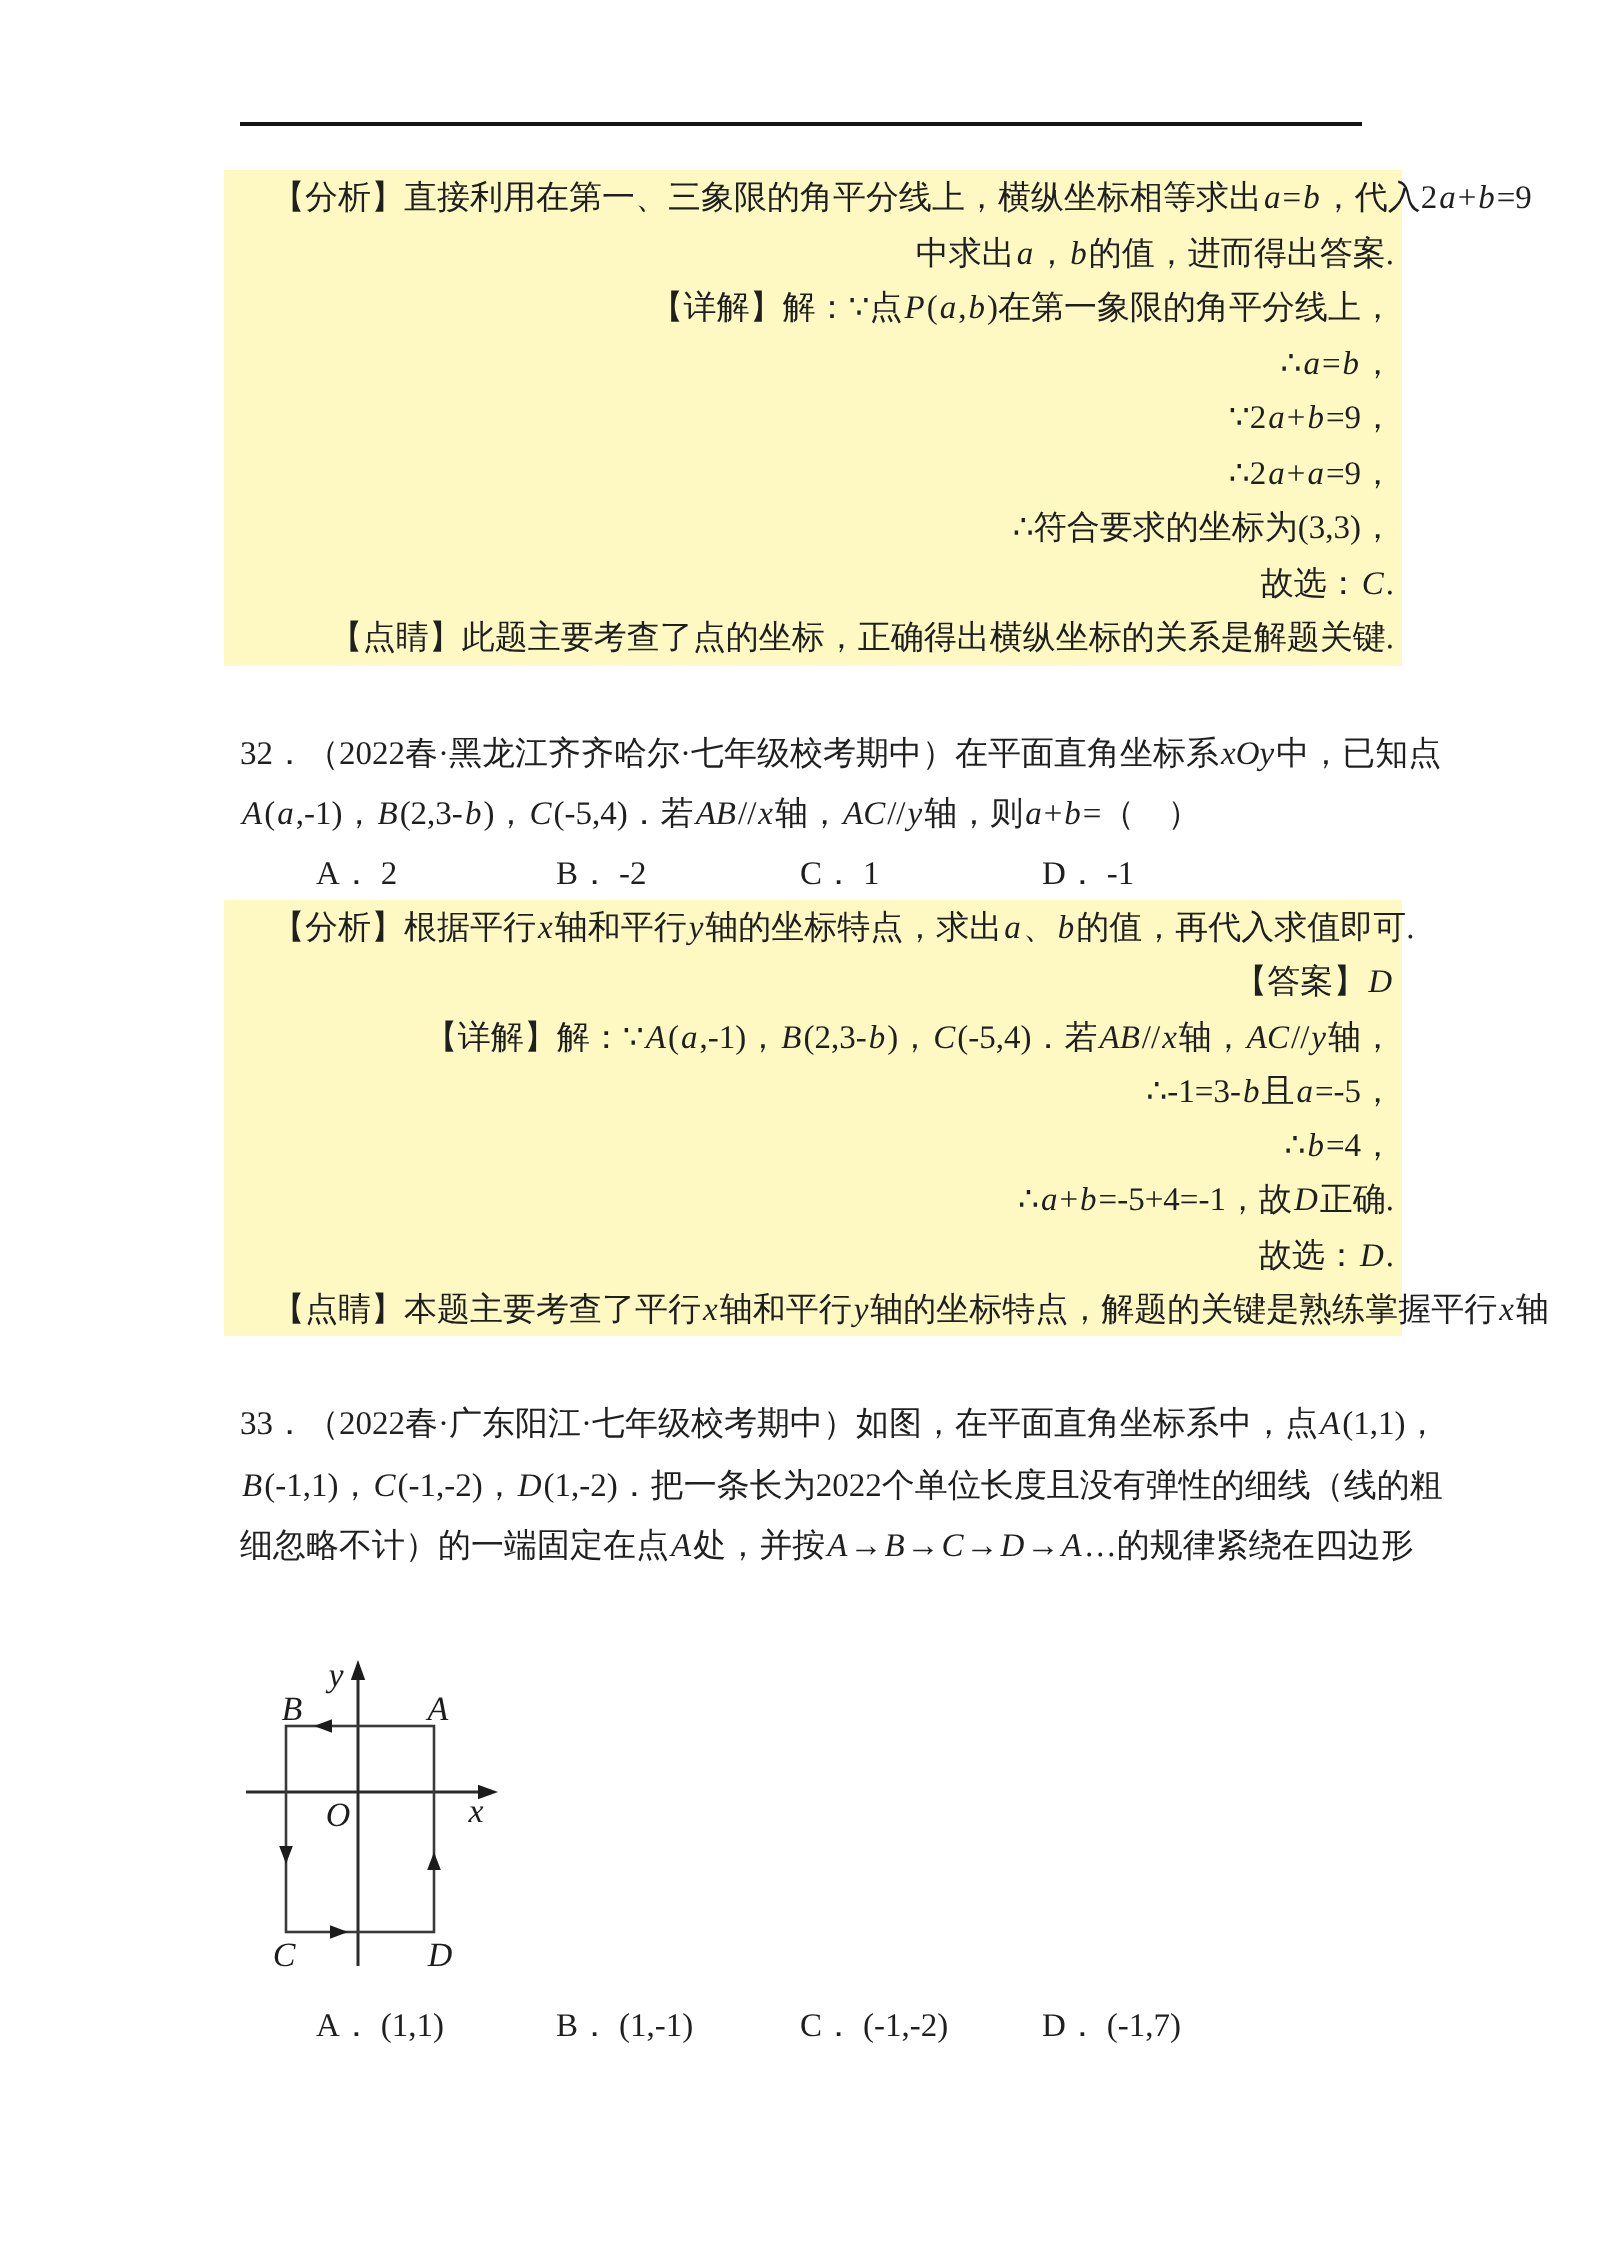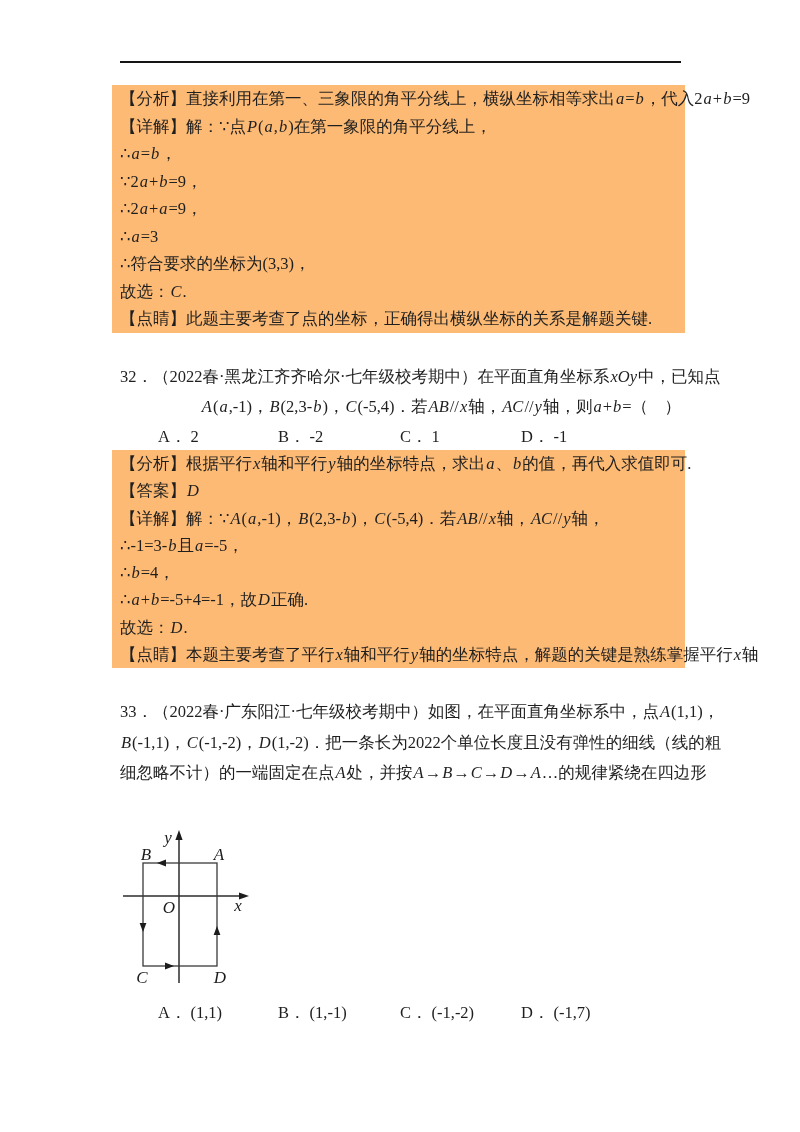--- a/index.html
+++ b/index.html
@@ -24,32 +24,33 @@
     width: 561px;
     height: 2px;
     background: #151515;
   }
   .sec {
     position: absolute;
     left: 120px;
     width: 561px;
   }
   .hl {
-    background: #fdba74;
+    background: #fef9c3;
     margin-left: -8px;
-    padding-left: 8px;
+    padding-left: 24px;
     margin-right: -4px;
     padding-right: 4px;
+    text-align: right;
   }
   .ln {
     white-space: nowrap;
   }
   .lh275 .ln { line-height: 27.5px; height: 27.5px; }
   .lh273 .ln { line-height: 27.3px; height: 27.3px; }
-  .lh300 .ln { line-height: 30px;   height: 30px; text-align: right; }
+  .lh300 .ln { line-height: 30px;   height: 30px; }
   .lh305 .ln { line-height: 30.5px; height: 30.5px; text-align: right; }
   .mathline i {
     font-style: italic;
     padding: 0 1px;
   }
   .opts {
     position: absolute;
     left: 120px;
     width: 561px;
     display: grid;
@@ -75,25 +76,25 @@
 </style>
 </head>
 <body>
 
 <div class="page">
 
   <div class="rule"></div>
 
   <div class="sec hl lh275" style="top:85px;">
     <div class="ln mathline">【分析】直接利用在第一、三象限的角平分线上，横纵坐标相等求出<i>a</i>=<i>b</i>，代入2<i>a</i>+<i>b</i>=9</div>
+    <div class="ln mathline">中求出<i>a</i>，<i>b</i>的值，进而得出答案.</div>
     <div class="ln mathline">【详解】解：∵点<i>P</i>(<i>a</i>,<i>b</i>)在第一象限的角平分线上，</div>
     <div class="ln mathline">∴<i>a</i>=<i>b</i>，</div>
     <div class="ln mathline">∵2<i>a</i>+<i>b</i>=9，</div>
     <div class="ln mathline">∴2<i>a</i>+<i>a</i>=9，</div>
-    <div class="ln mathline">∴<i>a</i>=3</div>
     <div class="ln mathline">∴符合要求的坐标为(3,3)，</div>
     <div class="ln mathline">故选：<i>C</i>.</div>
     <div class="ln mathline">【点睛】此题主要考查了点的坐标，正确得出横纵坐标的关系是解题关键.</div>
   </div>
 
   <div class="sec lh300" style="top:362px;">
     <div class="ln mathline">32．（2022春·黑龙江齐齐哈尔·七年级校考期中）在平面直角坐标系<i>xOy</i>中，已知点</div>
     <div class="ln mathline"><i>A</i>(<i>a</i>,-1)，<i>B</i>(2,3-<i>b</i>)，<i>C</i>(-5,4)．若<i>AB</i>//<i>x</i>轴，<i>AC</i>//<i>y</i>轴，则<i>a</i>+<i>b</i>=（　）</div>
   </div>
 

